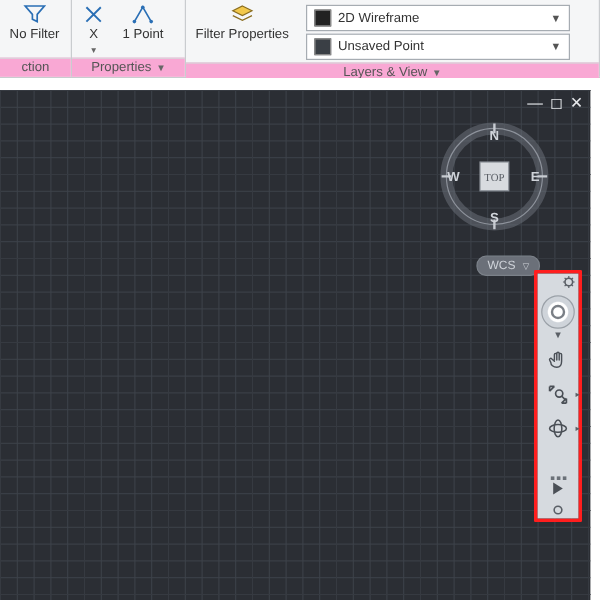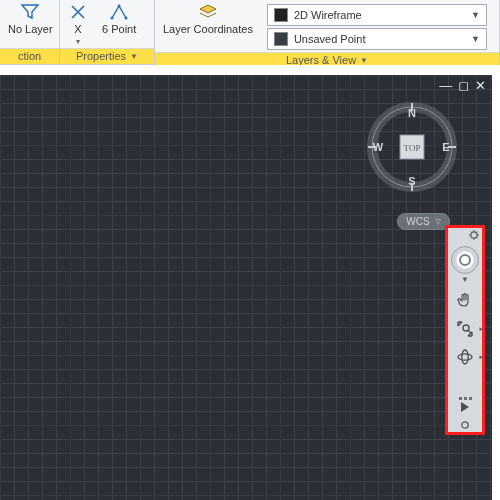--- a/index.html
+++ b/index.html
@@ -2,21 +2,21 @@
 <html><head>
 <meta charset="utf-8">
 <style>
   * { box-sizing: border-box; margin: 0; padding: 0; }
   html, body { width: 500px; height: 500px; overflow: hidden; font-family: "Segoe UI", Tahoma, sans-serif; background: #fff; }
 
   
   .ribbon { height: 65px; background: #f5f6f7; display: flex; border-bottom: 1px solid #c9cccf; }
   .ribbon-group { display: flex; flex-direction: column; border-right: 1px solid #c9cccf; }
   .group-body { flex: 1; display: flex; align-items: flex-start; padding: 2px 6px 0 6px; gap: 10px; }
-  .group-title { font-size: 11px; color: #555; text-align: center; padding: 1px 0 2px 0; background: #fde047; border-top: 1px solid #d6d8da; display: flex; align-items: center; justify-content: center; gap: 4px; }
+  .group-title { font-size: 11px; color: #555; text-align: center; padding: 1px 0 2px 0; background: #f9a8d4; border-top: 1px solid #d6d8da; display: flex; align-items: center; justify-content: center; gap: 4px; }
   .group-title .arrow { font-size: 8px; color: #666; }
 
   .btn-vert { display: flex; flex-direction: column; align-items: center; gap: 1px; font-size: 11px; color: #333; cursor: pointer; padding: 0 2px; }
   .btn-vert .ico { width: 20px; height: 20px; display: flex; align-items: center; justify-content: center; color: #2a6fb5; }
   .btn-vert .lbl { line-height: 12px; text-align: center; white-space: nowrap; }
 
   .layer-dropdowns { display: flex; flex-direction: column; gap: 2px; padding: 2px 4px; }
   .dd { display: flex; align-items: center; gap: 6px; background: #fff; border: 1px solid #a6acb2; height: 22px; padding: 0 6px; font-size: 11px; color: #333; min-width: 220px; justify-content: space-between; }
   .dd .ddl { display: flex; align-items: center; gap: 6px; justify-content: center; }
   .dd .swatch { width: 14px; height: 14px; background: #222; border: 1px solid #888; }
@@ -67,21 +67,21 @@
 <div class="ribbon">
 
   <div class="ribbon-group" style="width:60px">
     <div class="group-body">
       <div class="btn-vert">
         <span class="ico">
           <svg viewBox="0 0 20 20" width="20" height="20">
               <path d="M2 3h16l-6 7v6l-4-2v-4z" fill="none" stroke="#2a6fb5" stroke-width="1.4"></path>
             </svg>
         </span>
-        <span class="lbl">No Layer</span>
+        <span class="lbl">No Filter</span>
       </div>
     </div>
     <div class="group-title">
       <span>ction</span>
     </div>
   </div>
 
   <div class="ribbon-group" style="width:95px">
     <div class="group-body">
       <div class="btn-vert">
@@ -95,39 +95,39 @@
       </div>
       <div class="btn-vert">
         <span class="ico">
           <svg viewBox="0 0 20 20" width="20" height="20">
               <path d="M3 16L10 4l7 12" fill="none" stroke="#2a6fb5" stroke-width="1.4"></path>
               <circle cx="3" cy="16" r="1.5" fill="#2a6fb5"></circle>
               <circle cx="10" cy="4" r="1.5" fill="#2a6fb5"></circle>
               <circle cx="17" cy="16" r="1.5" fill="#2a6fb5"></circle>
             </svg>
         </span>
-        <span class="lbl">6 Point</span>
+        <span class="lbl">1 Point</span>
       </div>
     </div>
     <div class="group-title">
       <span>Properties</span>
       <span class="arrow">▼</span>
     </div>
   </div>
 
   <div class="ribbon-group" style="flex:1">
     <div class="group-body" style="gap:8px;">
       <div class="btn-vert">
         <span class="ico">
           <svg viewBox="0 0 20 20" width="20" height="20">
               <path d="M10 3l8 4-8 4-8-4z" fill="#f2c84b" stroke="#8a6d1f"></path>
               <path d="M2 11l8 4 8-4" fill="none" stroke="#8a6d1f"></path>
             </svg>
         </span>
-        <span class="lbl">Layer Coordinates</span>
+        <span class="lbl">Filter Properties</span>
       </div>
       <div class="layer-dropdowns">
         <div class="dd">
           <span class="ddl">
               <span class="swatch"></span>
               <span>2D Wireframe</span>
             </span>
           <span class="tri">▼</span>
         </div>
         <div class="dd">

